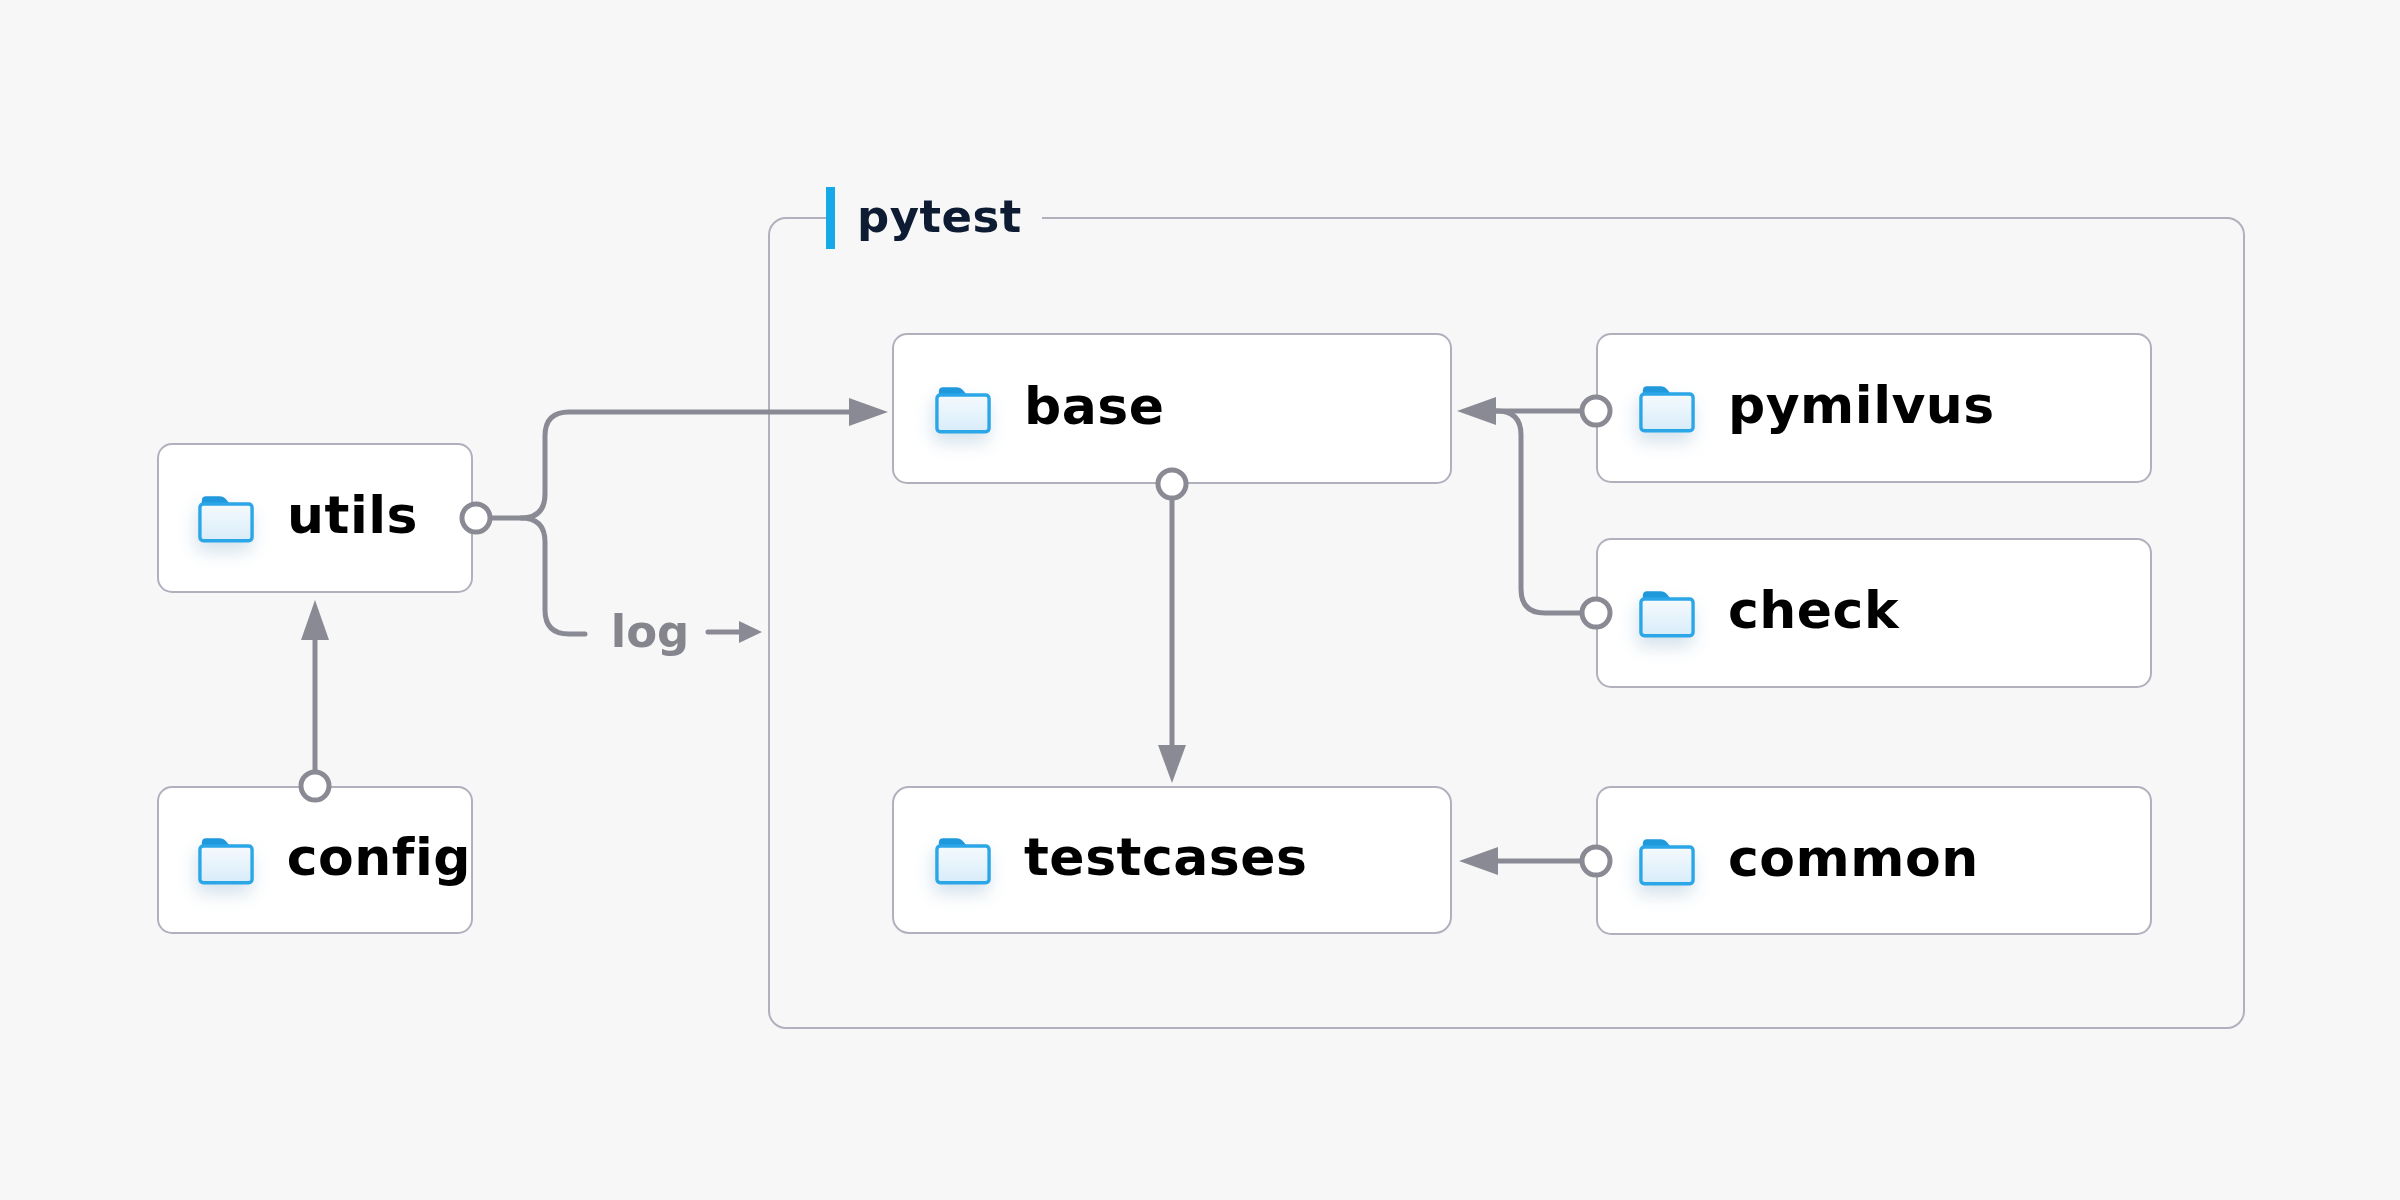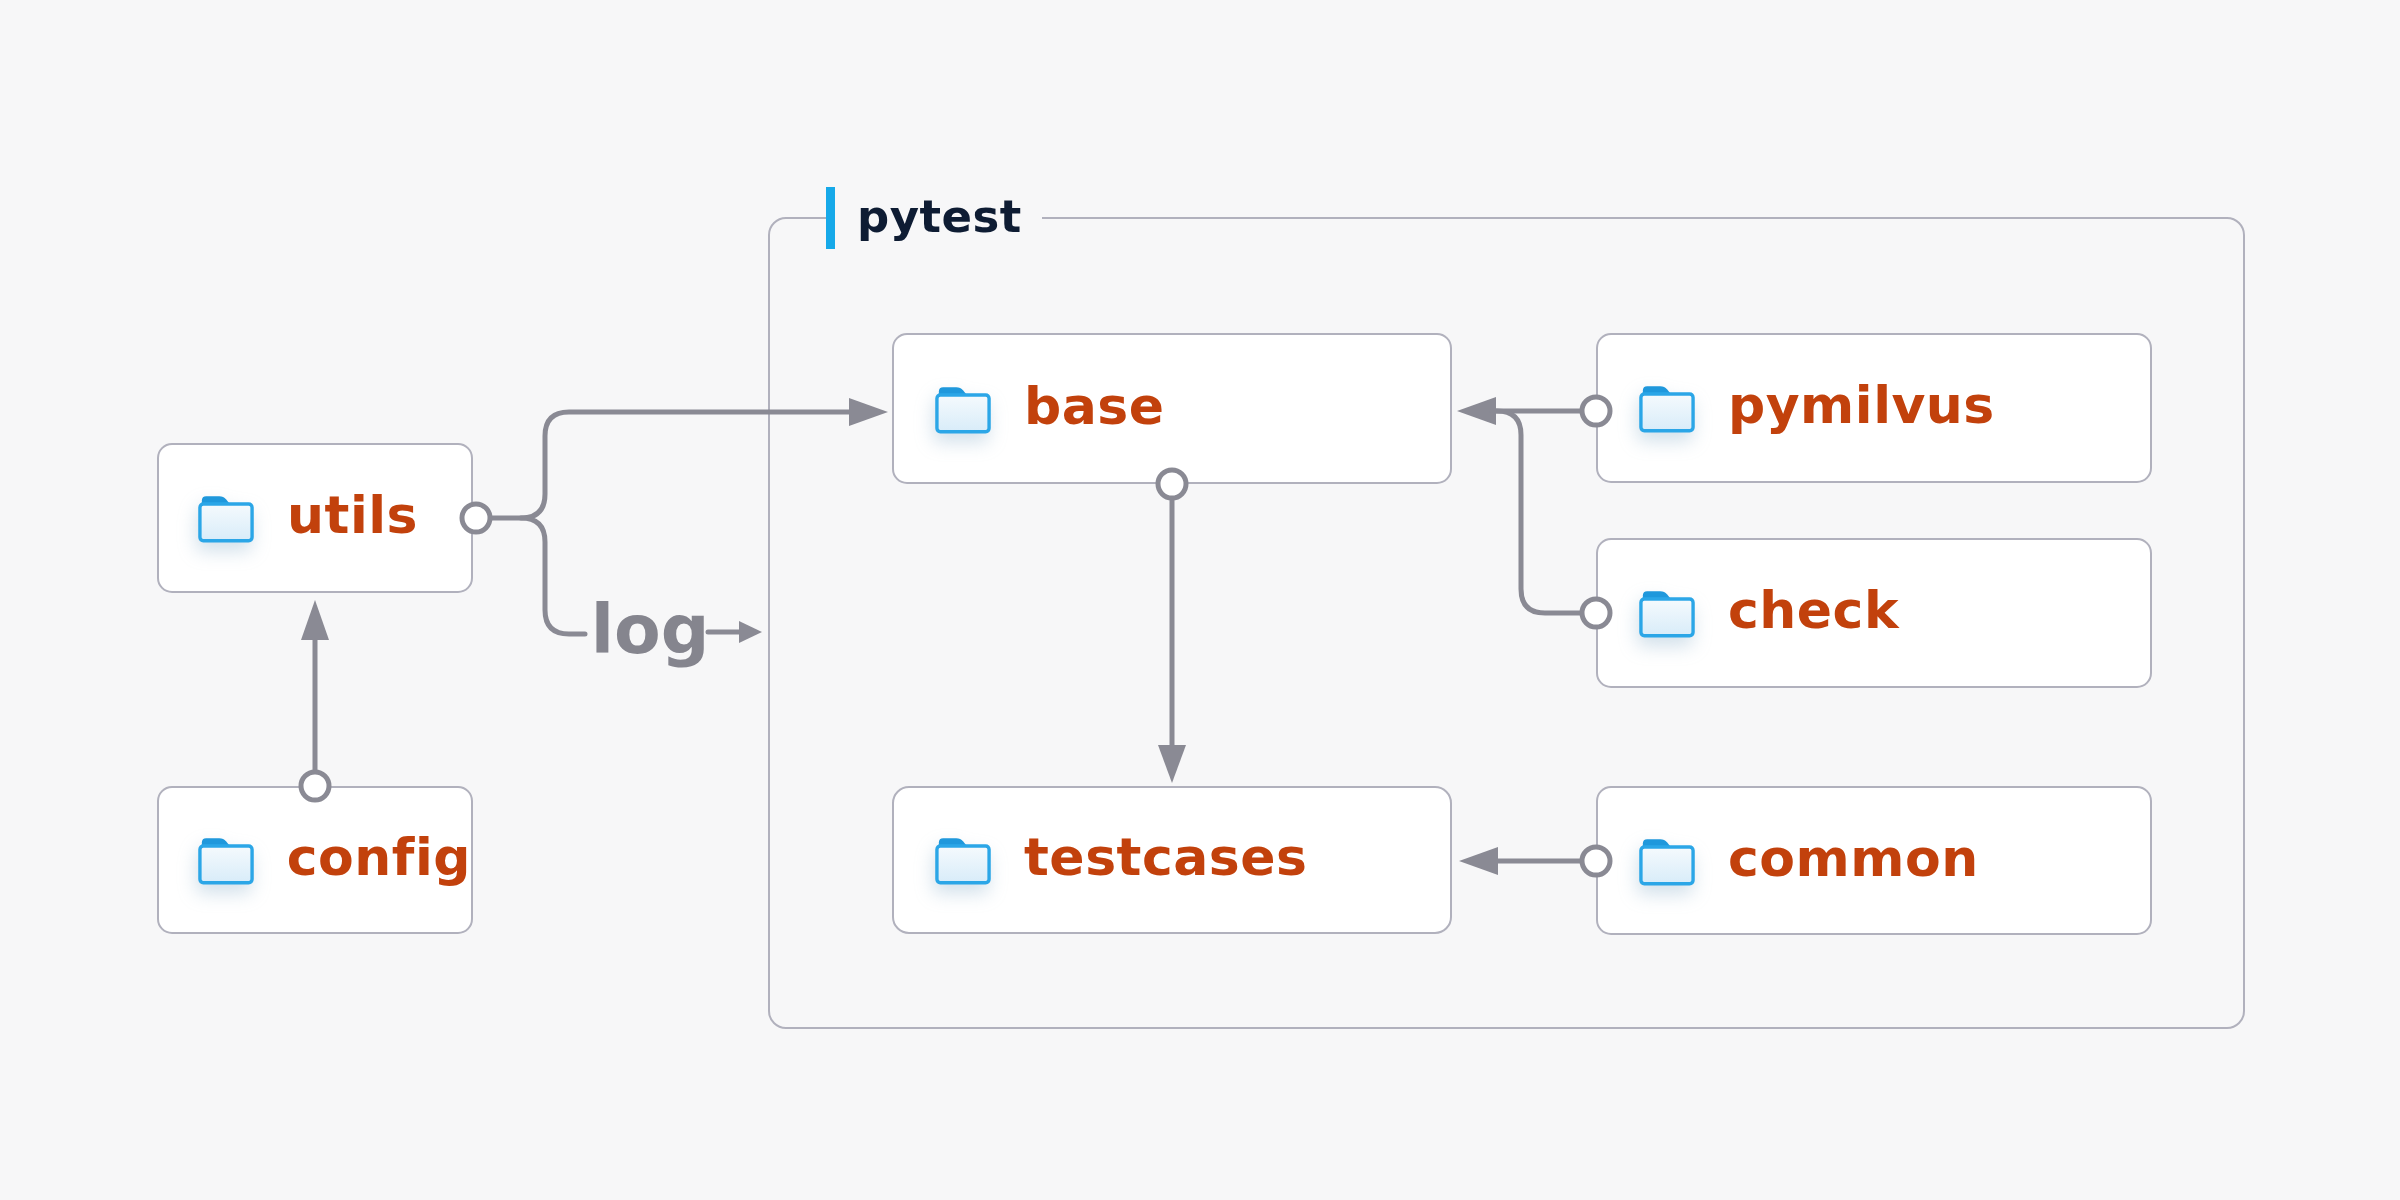--- a/index.html
+++ b/index.html
@@ -70,32 +70,32 @@
   .folder {
     width: 62px;
     height: 56px;
     margin-right: 30px;
     flex: 0 0 auto;
     filter: drop-shadow(-2px 9px 9px rgba(110, 155, 190, 0.30));
   }
   .node-label {
     font-size: 52px;
     font-weight: 700;
-    color: #c2410c;
+    color: #000000;
     letter-spacing: 0.5px;
     line-height: 1;
     padding-bottom: 6px;
   }
   
   .edge-label {
     position: absolute;
     left: 650px;
     top: 633px;
     transform: translate(-50%, -54%);
-    font-size: 68px;
+    font-size: 45px;
     font-weight: 600;
     color: #85858e;
     line-height: 1;
   }
   
   .connectors {
     position: absolute;
     left: 0;
     top: 0;
     width: 2400px;

